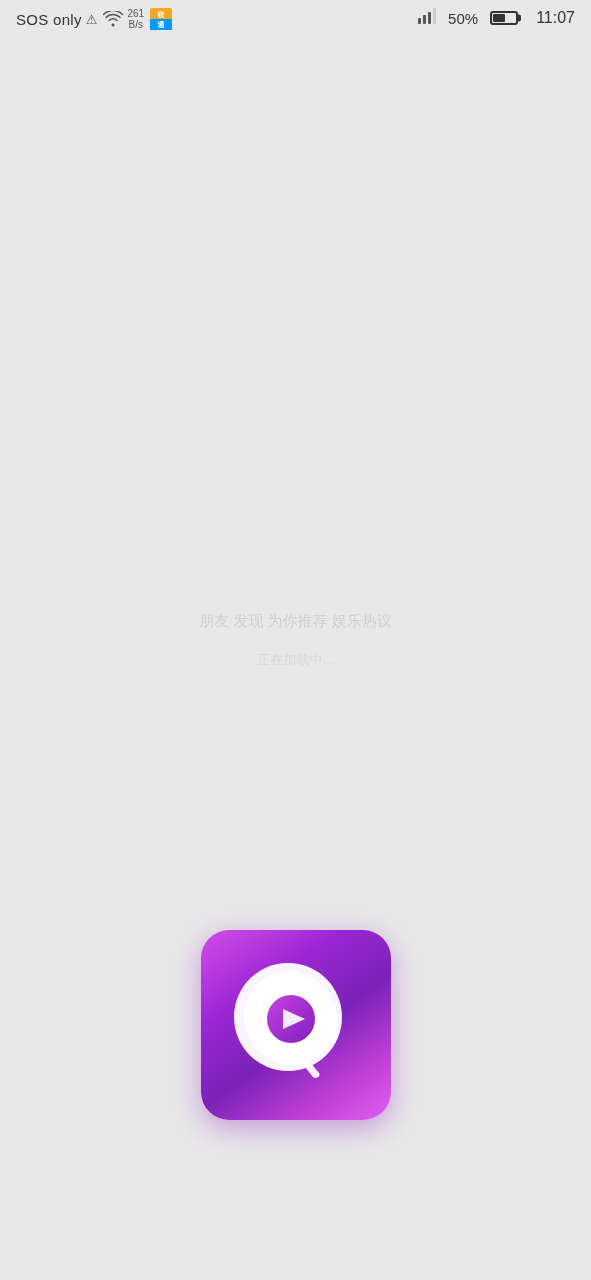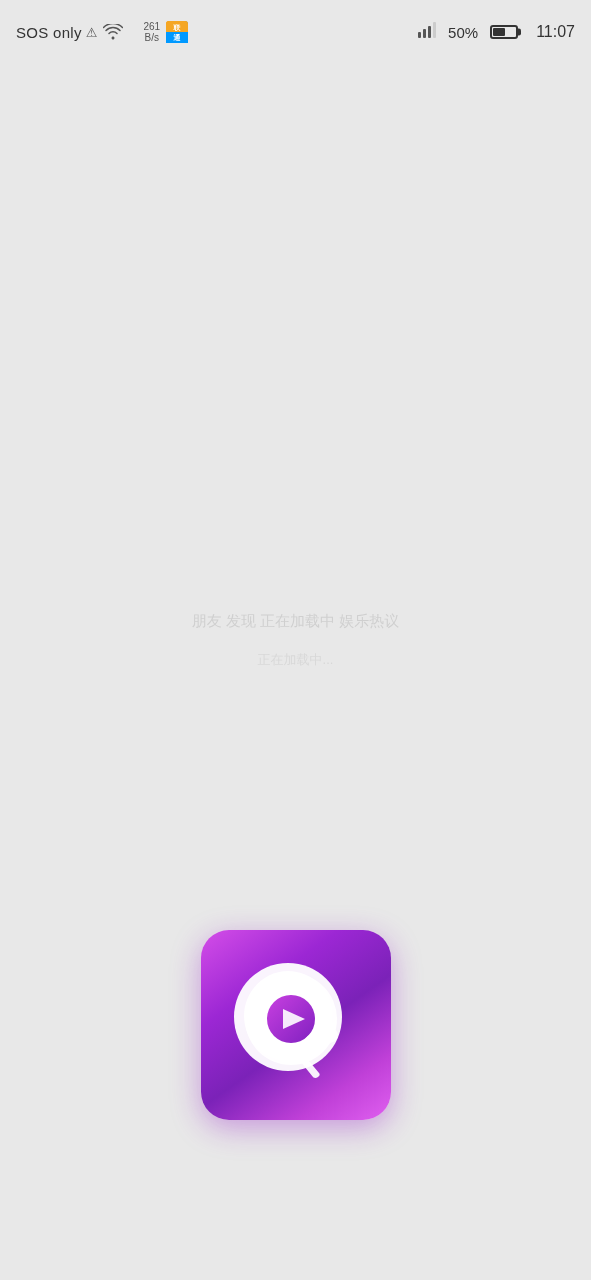--- a/index.html
+++ b/index.html
@@ -19,21 +19,21 @@
     }
 
     
     .status-bar {
       position: absolute;
       top: 0;
       left: 0;
       width: 100%;
       height: 56px;
       display: flex;
-      align-items: center;
+      align-items: flex-start;
       justify-content: space-between;
       padding: 8px 16px 0 16px;
       z-index: 100;
     }
 
     .status-left {
       display: flex;
       align-items: center;
       gap: 4px;
     }
@@ -56,21 +56,21 @@
       margin-left: 2px;
     }
 
     .network-info {
       display: flex;
       flex-direction: column;
       align-items: center;
       font-size: 10px;
       color: #555;
       line-height: 1.1;
-      margin-left: 16px;
+      margin-left: 0;
     }
 
     .carrier-icon {
       display: inline-block;
       width: 22px;
       height: 22px;
       background: linear-gradient(135deg, #f90 0%, #f90 40%, #0099ff 60%, #0099ff 100%);
       border-radius: 3px;
       font-size: 8px;
       color: white;
@@ -231,21 +231,21 @@
     <span class="battery-icon">
       <span class="battery-body">
         <span class="battery-fill"></span>
       </span>
     </span>
     <span class="time-text">11:07</span>
   </div>
 </div>
 
 <div class="faint-text-area">
-  <div class="faint-line1">朋友 发现 正在加载中 娱乐热议</div>
+  <div class="faint-line1">朋友 发现 为你推荐 娱乐热议</div>
   <div class="faint-line2">正在加载中...</div>
 </div>
 
 <div class="app-icon-container">
   <div class="app-icon">
     <svg class="q-svg" viewBox="0 0 140 140" xmlns="http://www.w3.org/2000/svg">
 
       <circle cx="62" cy="62" r="54" fill="white" opacity="0.95"></circle>
 
       <circle cx="62" cy="60" r="26" fill="none" stroke="transparent"></circle>

